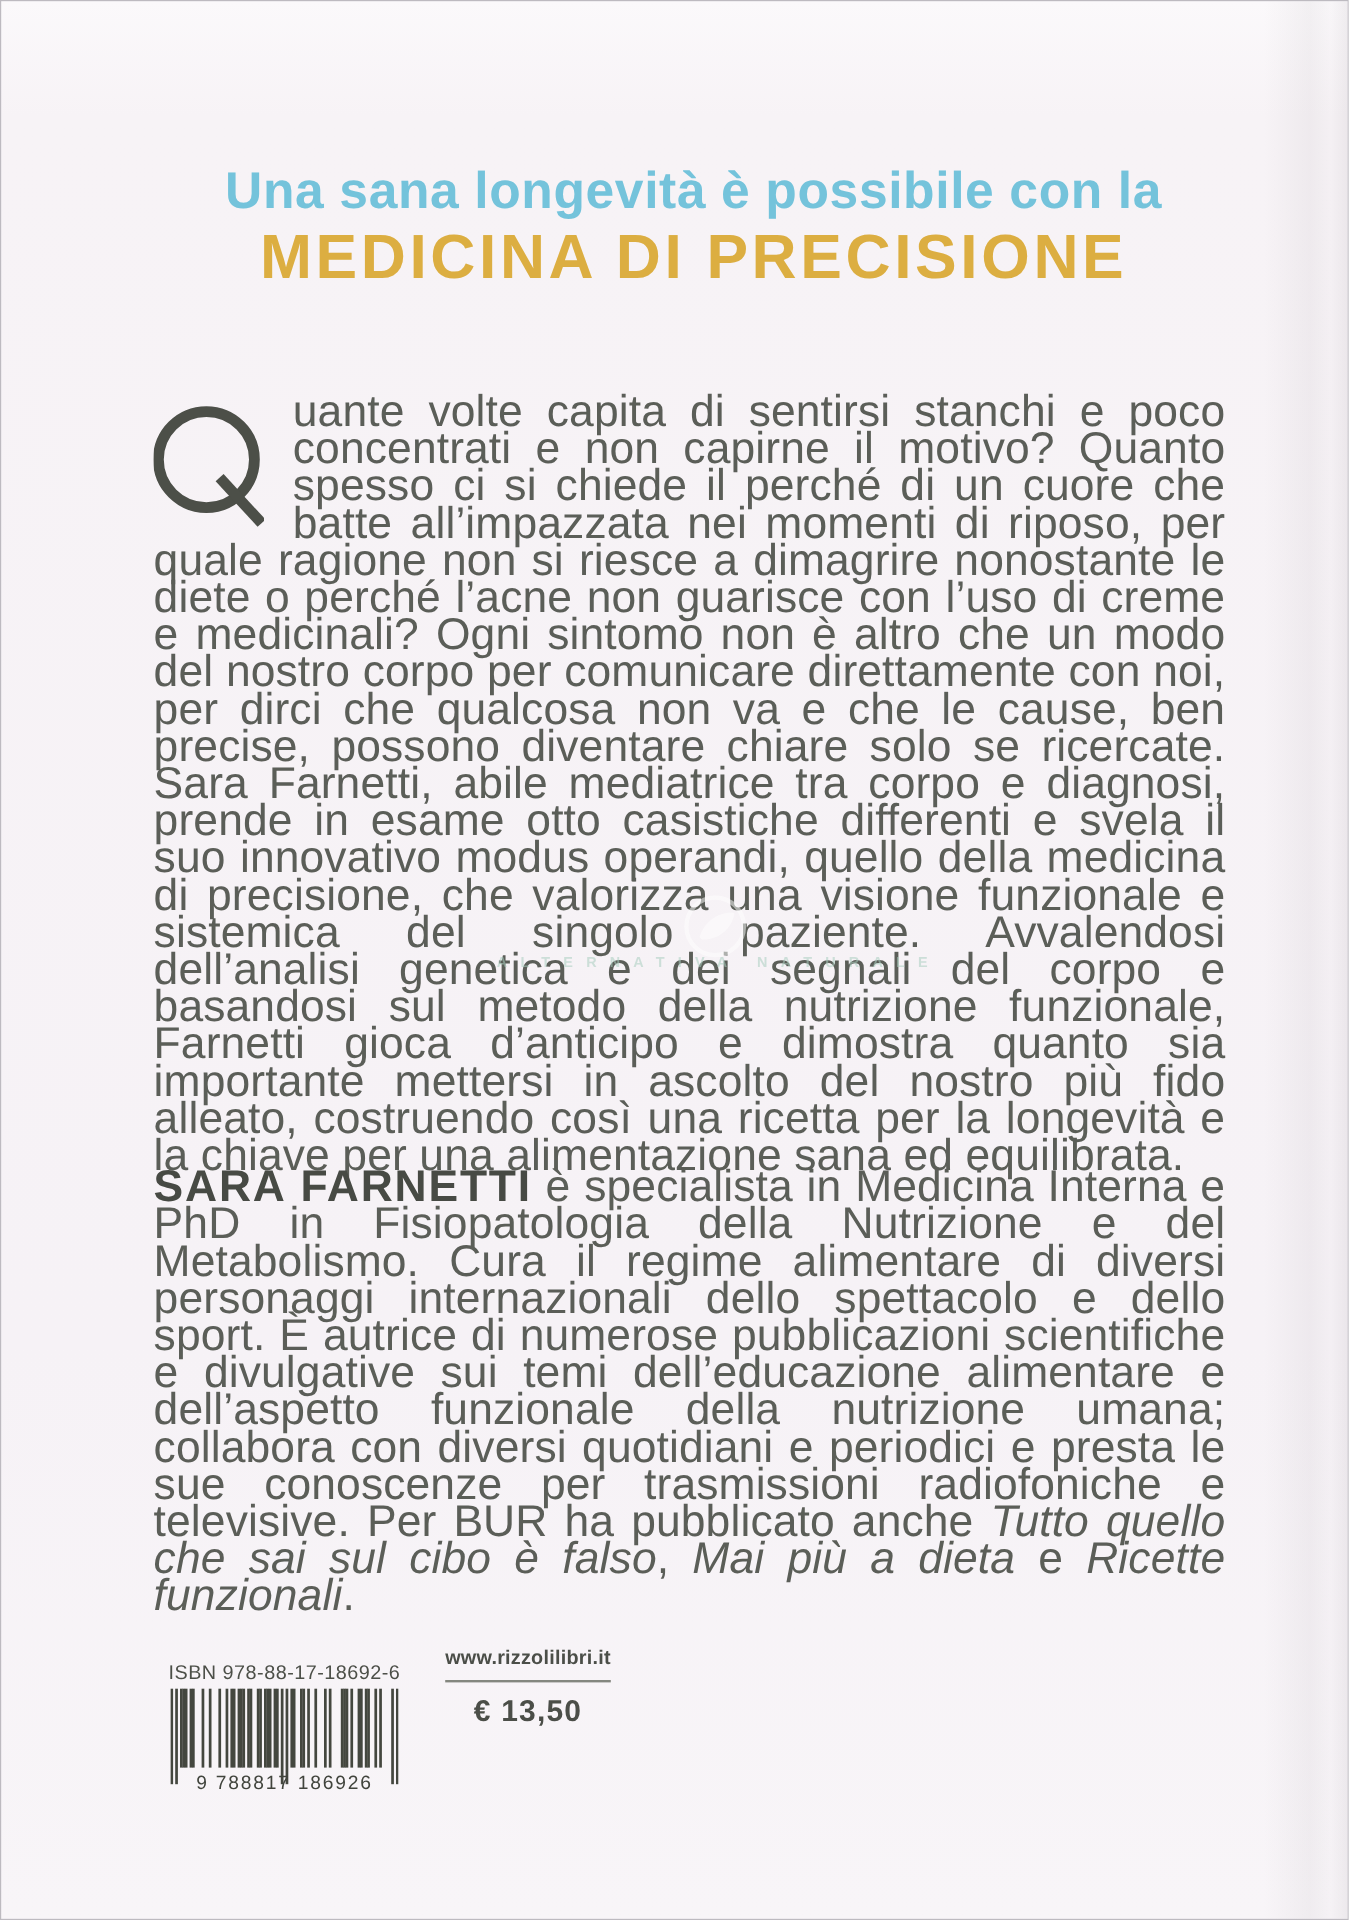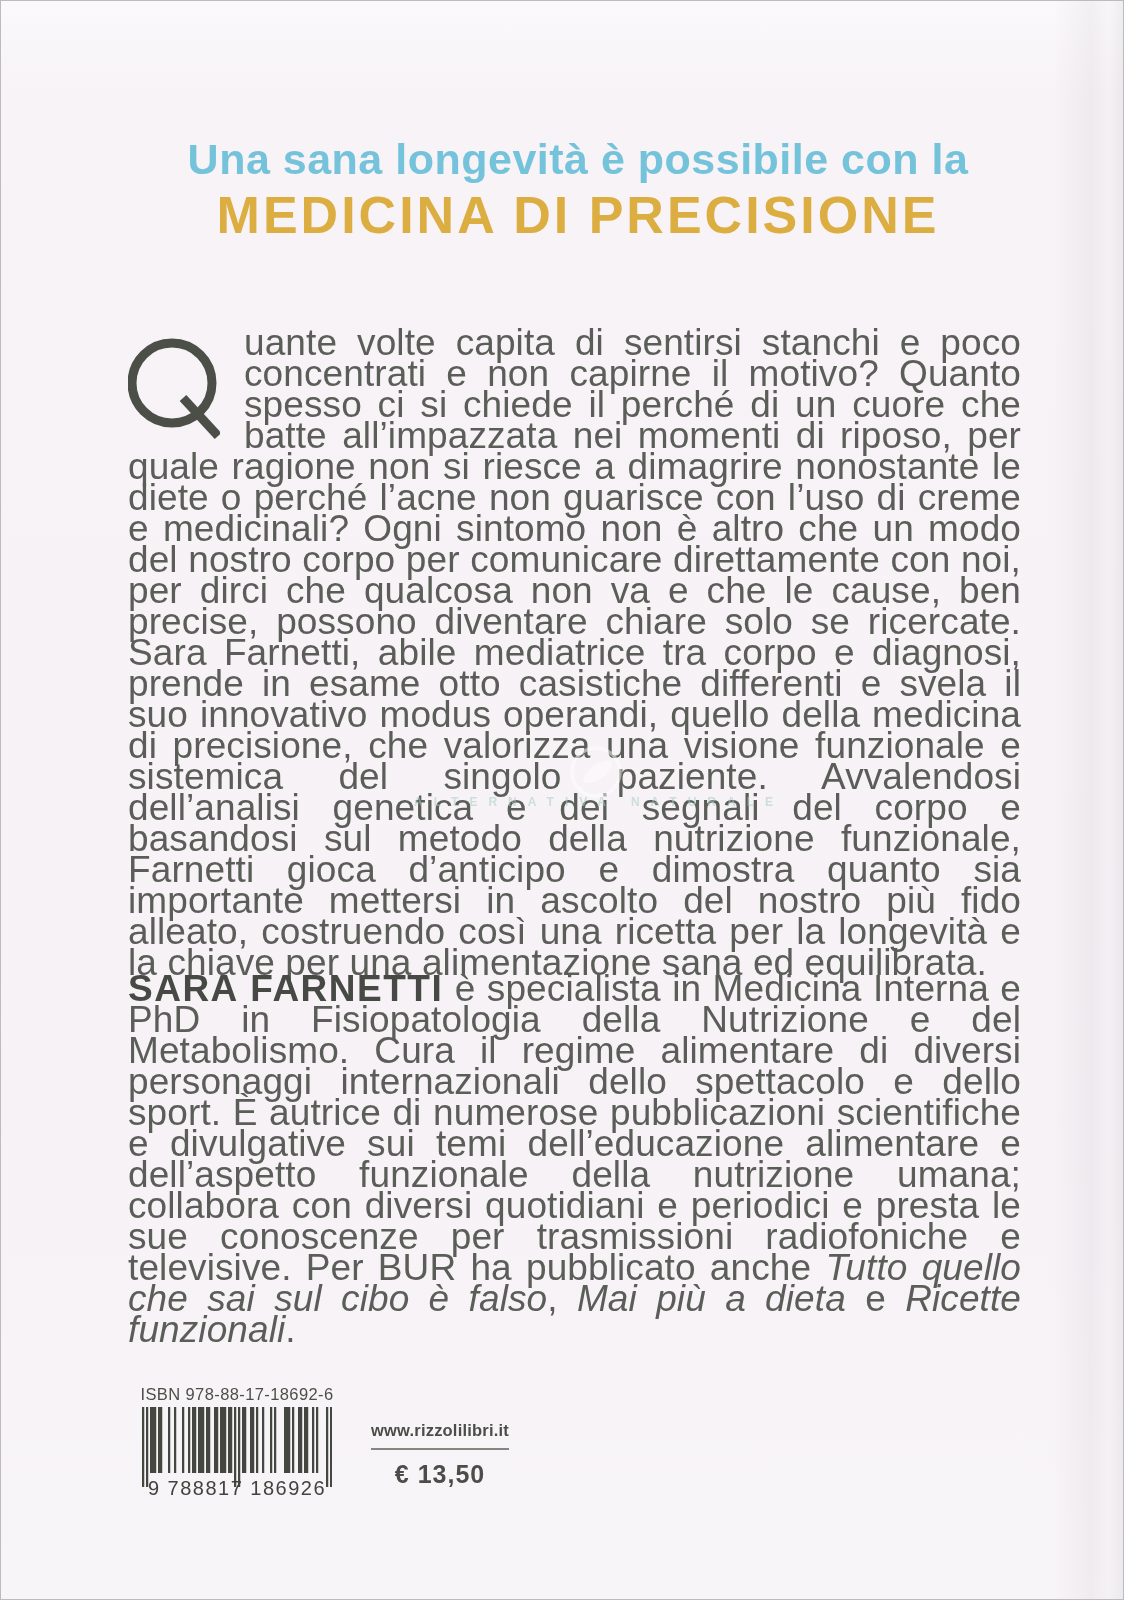--- a/index.html
+++ b/index.html
@@ -49,25 +49,25 @@
   }
   .wm-sub{
     margin-top:-6px;font-size:12px;font-weight:700;letter-spacing:11px;
     color:rgba(170,205,192,0.55);
   }
   .footer-barcode{
     position:absolute;left:136px;top:1384px;width:200px;text-align:center;
     color:#4c4f48;
   }
   .isbn-label{font-size:16.5px;letter-spacing:0.4px;margin-bottom:3px;}
-  .barcode-digits{font-size:20px;letter-spacing:1.5px;margin-top:-14px;color:#41443d;}
+  .barcode-digits{font-size:16px;letter-spacing:1.5px;margin-top:-14px;color:#41443d;}
   .site-price{
     position:absolute;left:370px;top:1372px;width:138px;text-align:center;
   }
-  .website{font-size:16.5px;font-weight:700;color:#4b4e48;letter-spacing:0.2px;margin-top:48px;}
+  .website{font-size:16.5px;font-weight:700;color:#4b4e48;letter-spacing:0.2px;}
   .price-rule{border:none;border-top:2px solid #84877f;margin:8px 0 10px 0;}
   .price{font-size:25px;font-weight:700;color:#4b4e48;letter-spacing:1px;}
   .credits{
     position:absolute;left:537px;top:1375px;
     font-size:14.5px;line-height:18.6px;color:#6b6e68;letter-spacing:0.3px;
   }
 </style>
 </head>
 <body>
 

